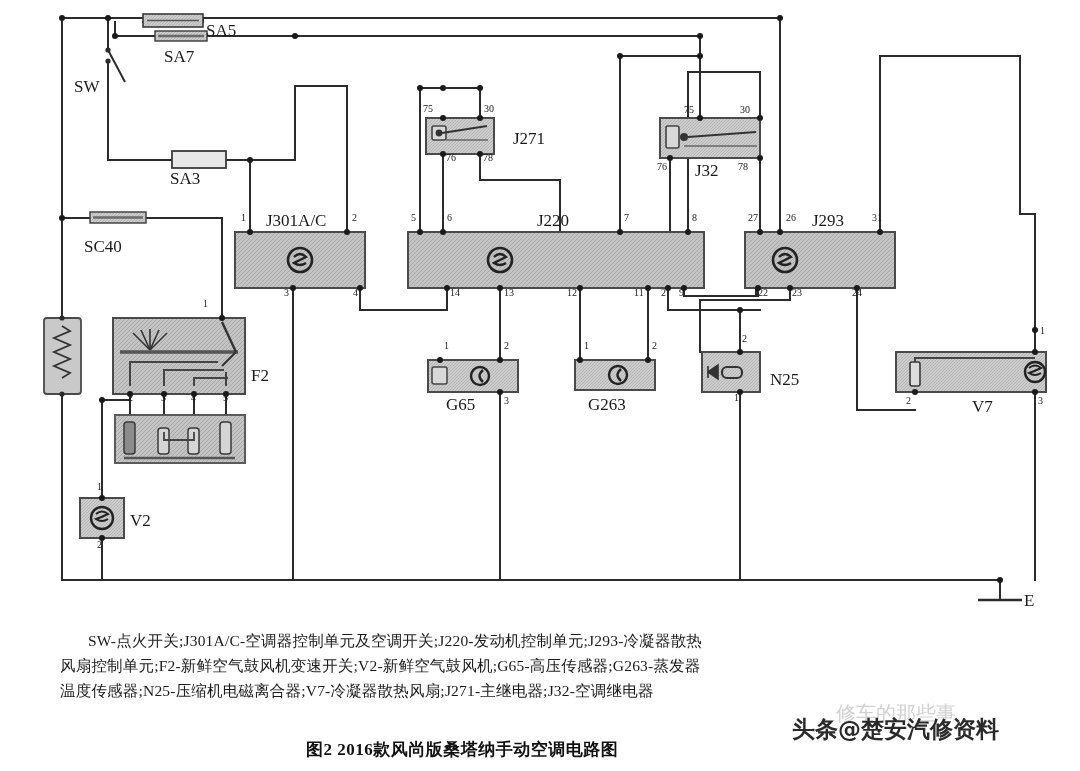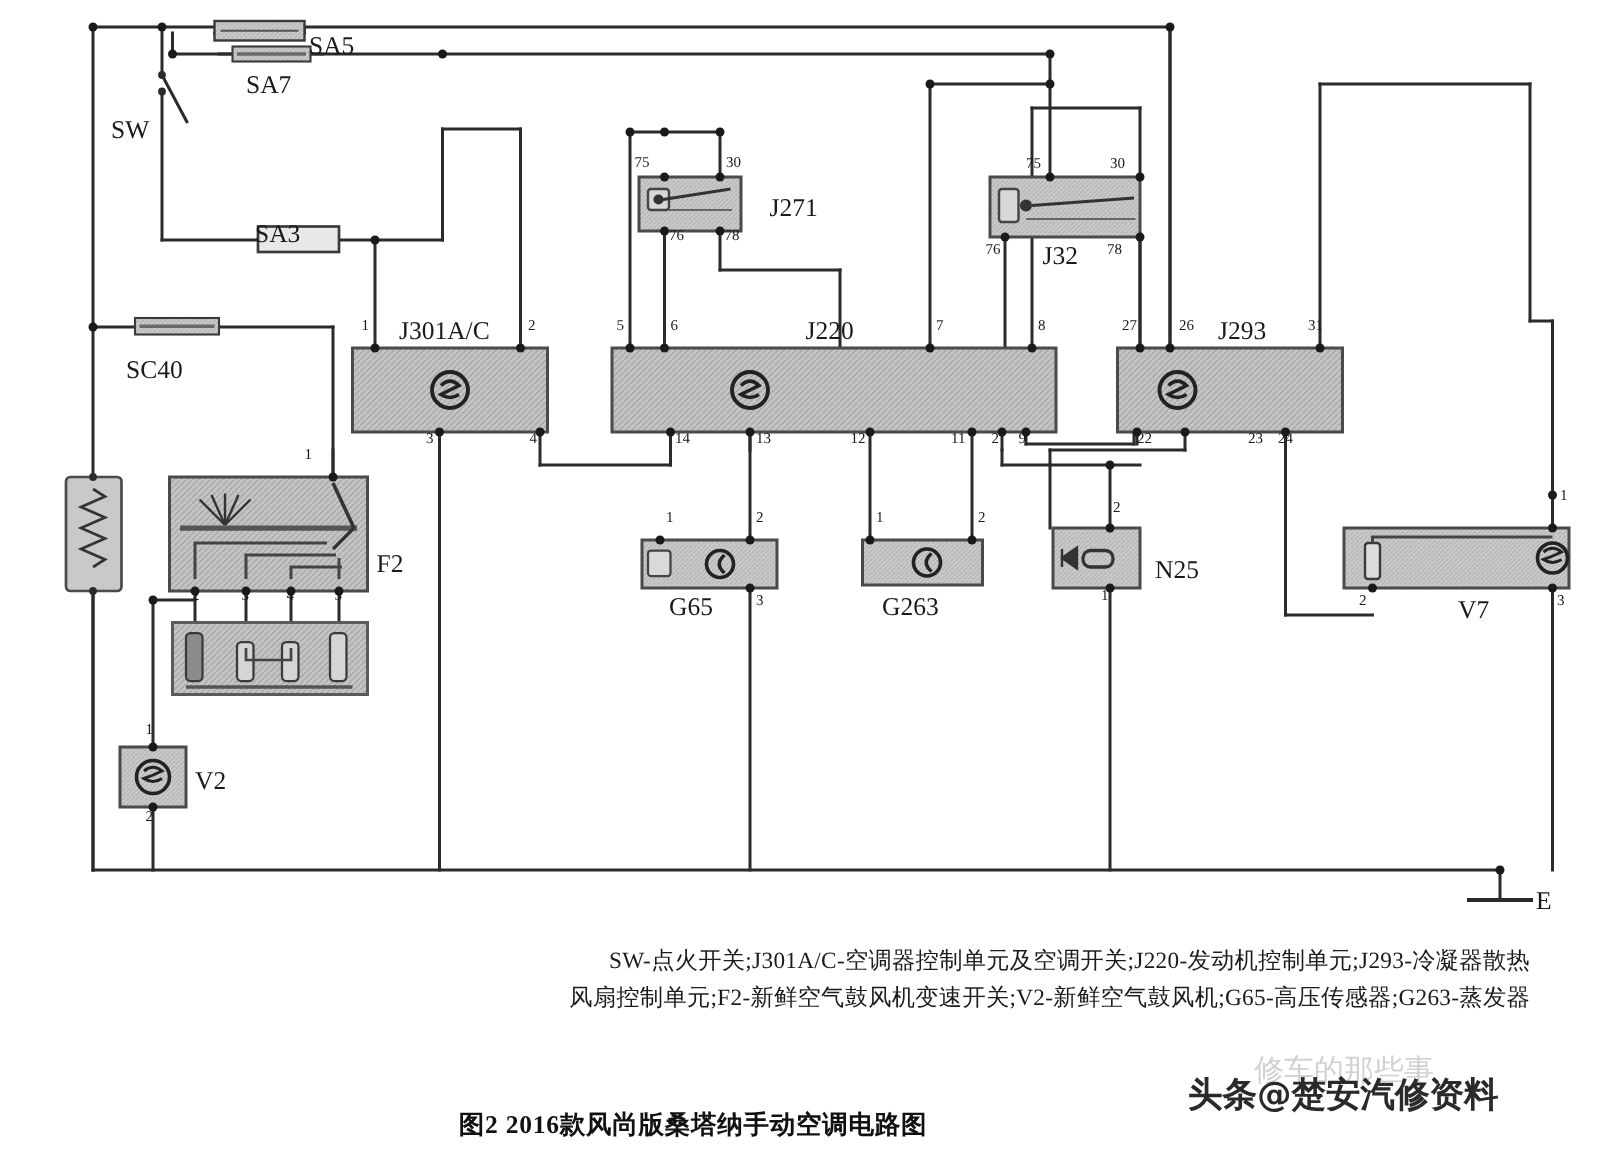--- a/index.html
+++ b/index.html
@@ -13,21 +13,21 @@
   .lbl{
     position:absolute;font-family:"Liberation Serif","DejaVu Serif",serif;
     color:#1a1a1a;white-space:nowrap;line-height:1;
   }
   .pin{font-size:10px;}
   .dev{font-size:17px;}
   .legend{
     position:absolute;left:0;top:628px;width:1080px;
     font-family:"Liberation Serif","DejaVu Serif",serif;
     font-size:15.5px;line-height:1.62;color:#1b1b1b;
-    text-align:right;letter-spacing:.2px;
+    text-align:left;letter-spacing:.2px;
   }
   .legend p{margin:0;padding:0 60px;}
   .legend p:first-child{text-indent:28px;}
   .caption{
     position:absolute;left:0;top:738px;width:924px;text-align:center;
     font-family:"Liberation Serif","DejaVu Serif",serif;
     font-size:17px;font-weight:bold;color:#111;letter-spacing:.5px;
   }
   .wm-main{
     position:absolute;left:792px;top:714px;
@@ -374,21 +374,21 @@
       <circle cx="102" cy="400" r="3"></circle>
       <circle cx="740" cy="310" r="3"></circle>
       <circle cx="1000" cy="580" r="3"></circle>
       <circle cx="1035" cy="330" r="3"></circle>
     </g>
   </svg>
 
   <div class="lbl dev" style="left:206px;top:22px;">SA5</div>
   <div class="lbl dev" style="left:164px;top:48px;">SA7</div>
   <div class="lbl dev" style="left:74px;top:78px;">SW</div>
-  <div class="lbl dev" style="left:170px;top:147px;text-align:right;">SA3</div>
+  <div class="lbl dev" style="left:170px;top:170px;text-align:right;">SA3</div>
   <div class="lbl dev" style="left:84px;top:238px;">SC40</div>
 
   <div class="lbl dev" style="left:266px;top:212px;">J301A/C</div>
   <div class="lbl pin" style="left:241px;top:213px;">1</div>
   <div class="lbl pin" style="left:352px;top:213px;">2</div>
   <div class="lbl pin" style="left:284px;top:288px;">3</div>
   <div class="lbl pin" style="left:353px;top:288px;">4</div>
 
   <div class="lbl dev" style="left:537px;top:212px;">J220</div>
   <div class="lbl pin" style="left:411px;top:213px;">5</div>
@@ -400,21 +400,21 @@
   <div class="lbl pin" style="left:567px;top:288px;">12</div>
   <div class="lbl pin" style="left:634px;top:288px;">11</div>
   <div class="lbl pin" style="left:661px;top:288px;">2</div>
   <div class="lbl pin" style="left:679px;top:288px;">9</div>
 
   <div class="lbl dev" style="left:812px;top:212px;">J293</div>
   <div class="lbl pin" style="left:748px;top:213px;">27</div>
   <div class="lbl pin" style="left:786px;top:213px;">26</div>
   <div class="lbl pin" style="left:872px;top:213px;">31</div>
   <div class="lbl pin" style="left:758px;top:288px;">22</div>
-  <div class="lbl pin" style="left:792px;top:288px;margin-left:40px;">23</div>
+  <div class="lbl pin" style="left:792px;top:288px;">23</div>
   <div class="lbl pin" style="left:852px;top:288px;">24</div>
 
   <div class="lbl dev" style="left:497px;top:130px;margin-left:16px;">J271</div>
   <div class="lbl pin" style="left:423px;top:104px;">75</div>
   <div class="lbl pin" style="left:484px;top:104px;">30</div>
   <div class="lbl pin" style="left:446px;top:153px;">76</div>
   <div class="lbl pin" style="left:483px;top:153px;">78</div>
 
   <div class="lbl dev" style="left:695px;top:162px;">J32</div>
   <div class="lbl pin" style="left:684px;top:105px;">75</div>
@@ -449,20 +449,21 @@
   <div class="lbl dev" style="left:972px;top:398px;">V7</div>
   <div class="lbl pin" style="left:1040px;top:326px;">1</div>
   <div class="lbl pin" style="left:906px;top:396px;">2</div>
   <div class="lbl pin" style="left:1038px;top:396px;">3</div>
 
   <div class="lbl dev" style="left:1024px;top:592px;">E</div>
 
   <div class="legend">
     <p>SW-点火开关;J301A/C-空调器控制单元及空调开关;J220-发动机控制单元;J293-冷凝器散热</p>
     <p>风扇控制单元;F2-新鲜空气鼓风机变速开关;V2-新鲜空气鼓风机;G65-高压传感器;G263-蒸发器</p>
+    <p>温度传感器;N25-压缩机电磁离合器;V7-冷凝器散热风扇;J271-主继电器;J32-空调继电器</p>
   </div>
 
   <div class="caption">图2  2016款风尚版桑塔纳手动空调电路图</div>
 
   <div class="wm-faint">修车的那些事</div>
   <div class="wm-main">头条@楚安汽修资料</div>
 
 </div>
 
 </body></html>

